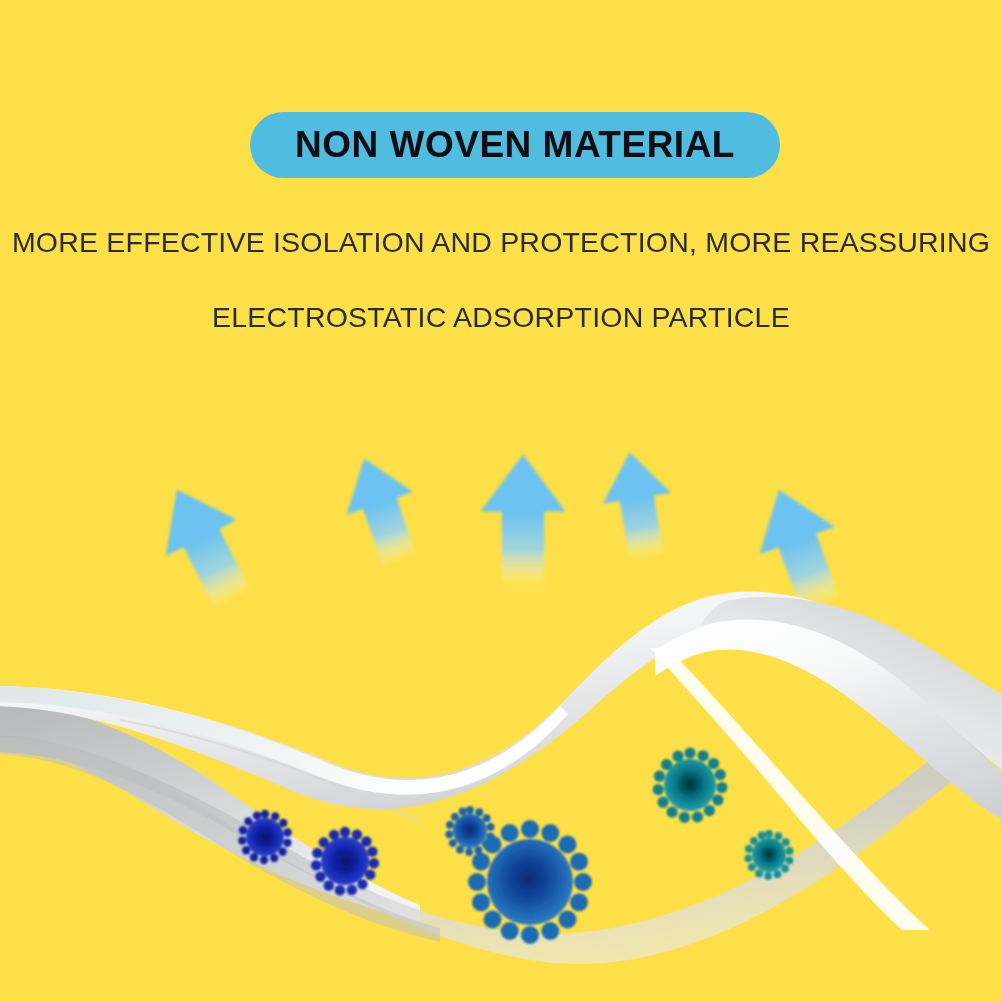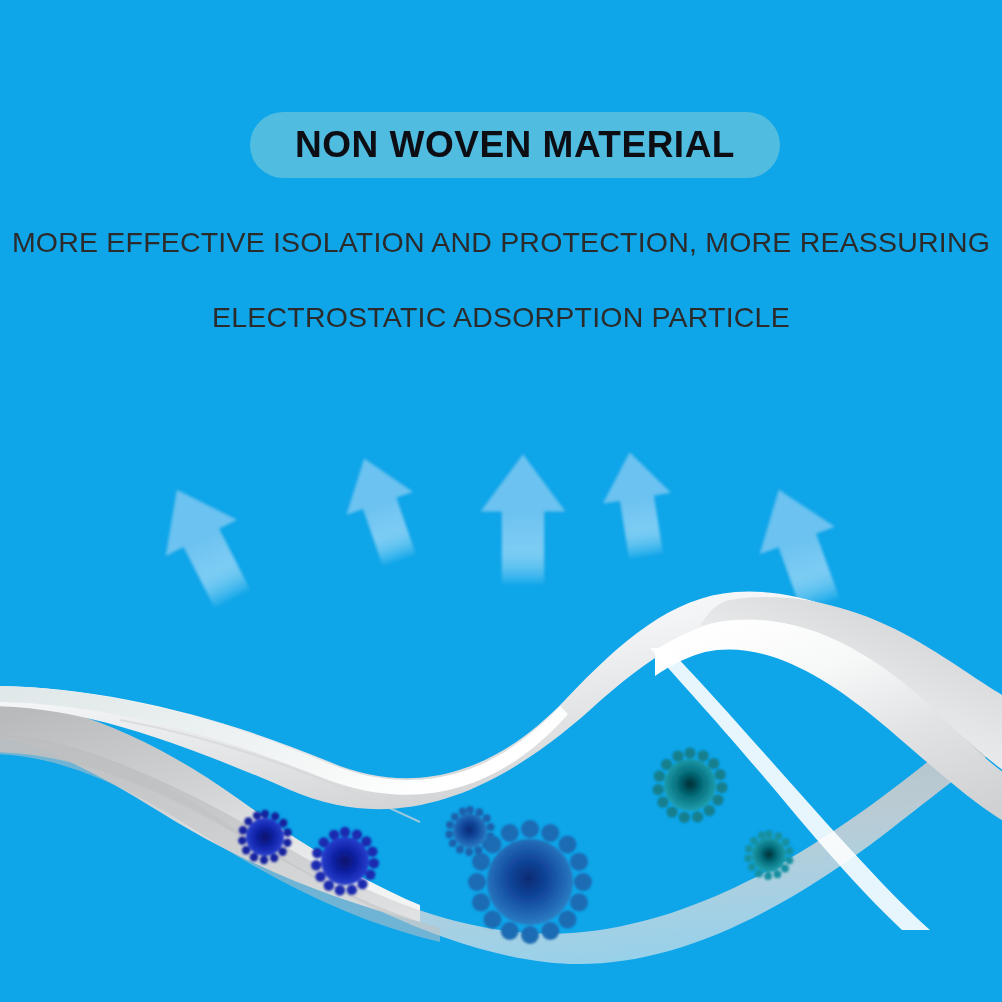--- a/index.html
+++ b/index.html
@@ -4,21 +4,21 @@
 <style>
   html, body {
     margin: 0;
     padding: 0;
     background: #ffffff;
   }
   #root {
     position: relative;
     width: 1002px;
     height: 1002px;
-    background: #0ea5e9;
+    background: #fde047;
     overflow: hidden;
     font-family: "Liberation Sans", sans-serif;
   }
 
   
   .header {
     position: absolute;
     left: 0;
     top: 0;
     width: 1002px;

